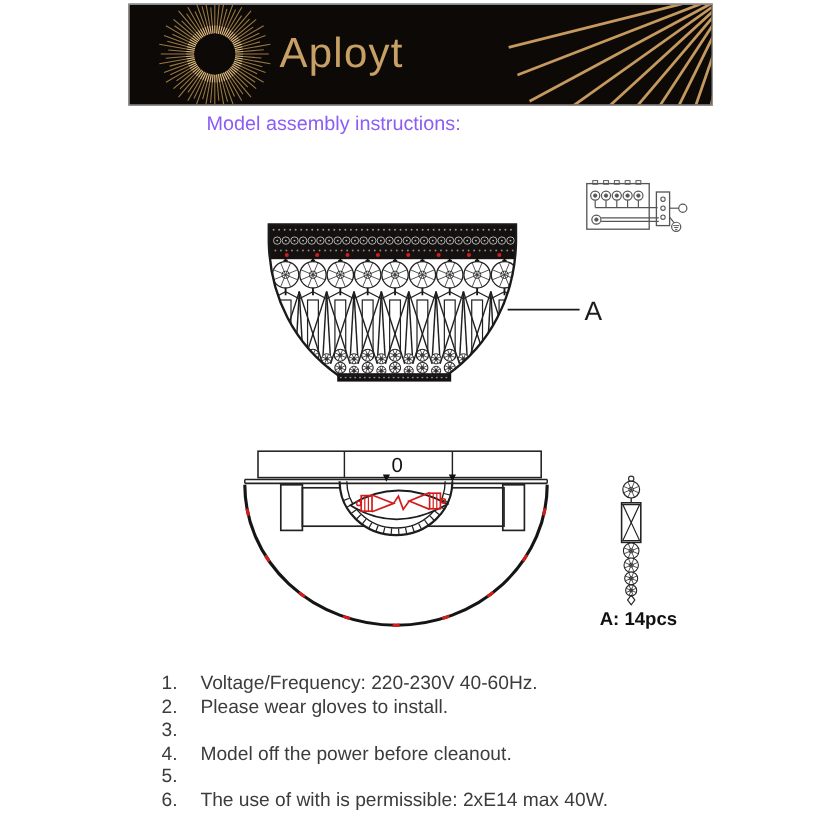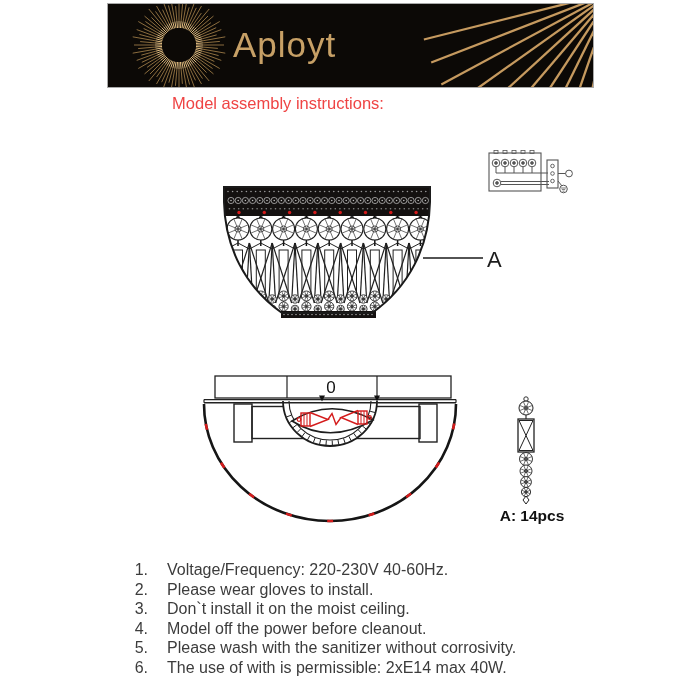--- a/index.html
+++ b/index.html
@@ -5,21 +5,21 @@
   html,body{margin:0;padding:0;background:#fff;}
   .page{position:relative;width:700px;height:700px;background:#ffffff;overflow:hidden;
         font-family:"Liberation Sans",sans-serif;}
   
   .banner{position:absolute;left:107px;top:3px;width:487px;height:85px;background:#0c0906;
           border:1px solid #a9a9a9;box-sizing:border-box;overflow:hidden;}
   .banner svg{position:absolute;left:0;top:0;}
   .brand{position:absolute;left:125px;top:21px;font-size:35px;letter-spacing:1px;
          color:#c7a066;font-weight:500;}
   
-  .title-block{position:absolute;left:0;top:94px;width:556px;text-align:center;color:#ef4444;}
+  .title-block{position:absolute;left:0;top:94px;width:556px;text-align:center;color:#8b5cf6;}
   .title-line{font-size:16.5px;line-height:18.5px;}
   
   .drawings{position:absolute;left:0;top:0;}
   .label-a{font-size:22px;fill:#1c1c1c;font-family:"Liberation Sans",sans-serif;}
   .label-zero{font-size:17px;fill:#111;font-family:"Liberation Sans",sans-serif;}
   .label-pcs{font-size:15.5px;font-weight:700;fill:#111;font-family:"Liberation Sans",sans-serif;}
   
   .instructions{position:absolute;left:130px;top:560px;color:#3c3c3c;font-size:16px;line-height:19.6px;}
   .irow{display:flex;}
   .num{width:18px;text-align:right;margin-right:19px;flex:none;}
@@ -1052,29 +1052,27 @@
     <div class="irow">
       <span class="num">1.</span>
       <span class="itext">Voltage/Frequency: 220-230V 40-60Hz.</span>
     </div>
     <div class="irow">
       <span class="num">2.</span>
       <span class="itext">Please wear gloves to install.</span>
     </div>
     <div class="irow">
       <span class="num">3.</span>
-      <span class="itext">Don`t install it on the moist ceiling.</span>
     </div>
     <div class="irow">
       <span class="num">4.</span>
       <span class="itext">Model off the power before cleanout.</span>
     </div>
     <div class="irow">
       <span class="num">5.</span>
-      <span class="itext">Please wash with the sanitizer without corrosivity.</span>
     </div>
     <div class="irow">
       <span class="num">6.</span>
       <span class="itext">The use of with is permissible: 2xE14 max 40W.</span>
     </div>
   </div>
 
 </div>
 
 </body></html>

